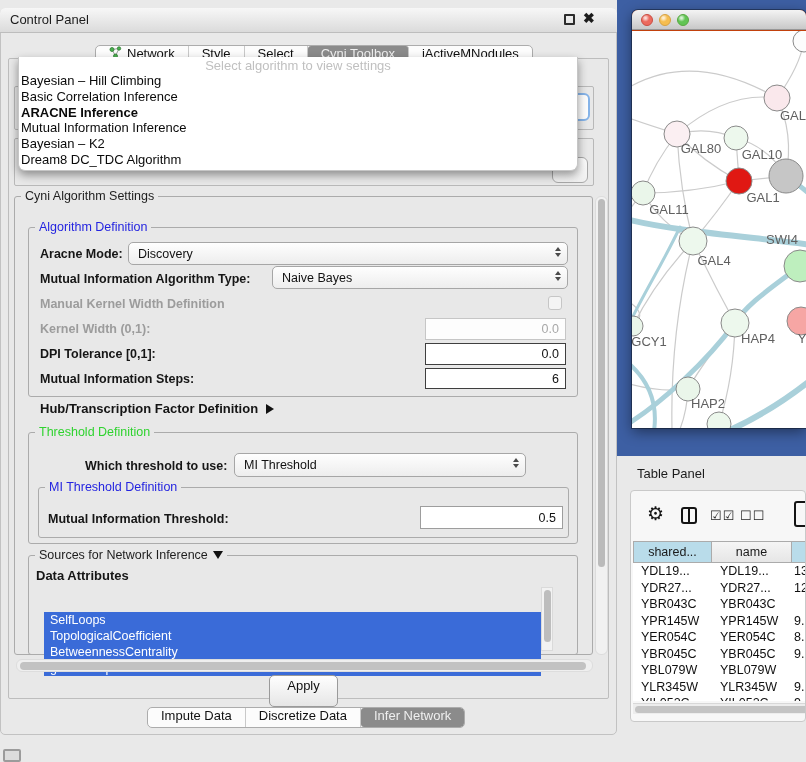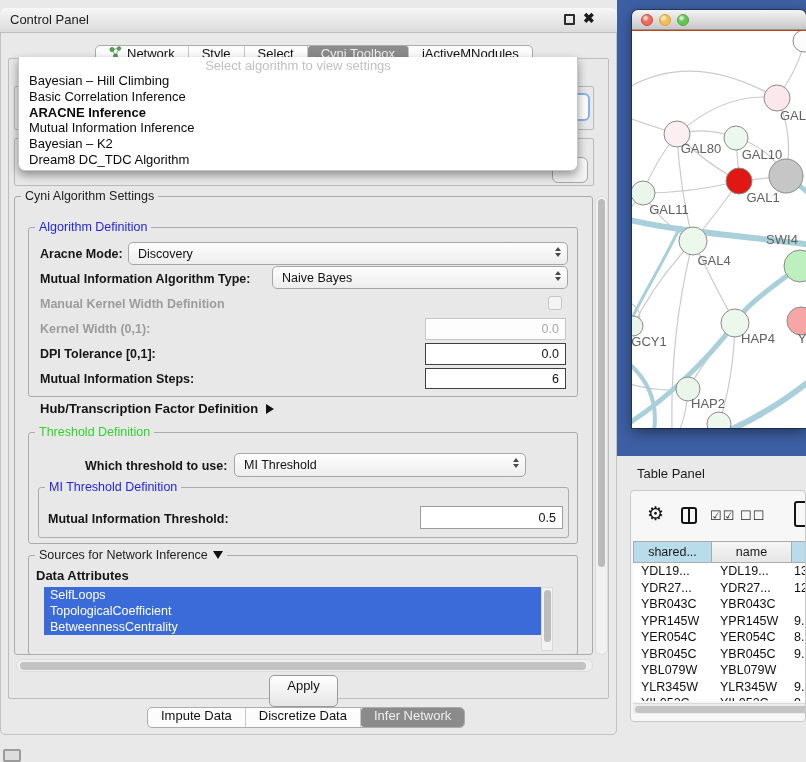--- a/index.html
+++ b/index.html
@@ -31,21 +31,21 @@
   
   .frag{position:absolute;z-index:5}
   .frag-group1{left:14px;top:86px;width:580px;height:44px;border:1px solid #B8B8B8;border-radius:2px}
   .frag-combo-focus{left:556px;top:93px;width:34px;height:28px;border:2px solid #85B3E8;border-radius:6px;background:#FDFDFD}
   .frag-group2{left:14px;top:138px;width:580px;height:48px;border:1px solid #B8B8B8;border-radius:2px}
   .frag-combo2{left:552px;top:157px;width:36px;height:26px;border:1px solid #A8A8A8;border-radius:6px;background:linear-gradient(#FDFDFD,#EFEFEF)}
 
   
   .popup{position:absolute;left:18px;top:57px;width:560px;height:114px;background:#FFFFFF;border:1px solid #C6C6C6;border-top:none;border-radius:0 0 7px 7px;box-shadow:0 4px 10px rgba(0,0,0,.4);z-index:50;padding-top:1px}
   .popup-placeholder{text-align:center;color:#C0C0C0;font-size:13px;height:15px;line-height:15px}
-  .algo-item{font-size:13px;color:#0a0a0a;height:15.8px;line-height:15.8px;padding-left:10px;white-space:nowrap}
+  .algo-item{font-size:13px;color:#0a0a0a;height:15.8px;line-height:15.8px;padding-left:2px;white-space:nowrap}
   .algo-item.bold{font-weight:bold}
 
   
   .grp{position:absolute;border:1px solid #ABABAB;border-radius:3px}
   .grp-legend{position:absolute;top:-8px;left:6px;background:#E8E8E8;padding:0 4px;font-size:12.5px;color:#1e1e1e;white-space:nowrap;display:flex;align-items:center;gap:5px}
   .grp-legend.blue{color:#2424E0}
   .grp-legend.green{color:#2FD32F}
 
   .flabel{position:absolute;font-size:12.5px;font-weight:bold;color:#161616;white-space:nowrap}
   .flabel.disabled{color:#9C9C9C}
@@ -60,21 +60,21 @@
   .tinput{position:absolute;height:22px;border:1px solid #9d9d9d;background:#FFFFFF;font-size:12.5px;color:#111;text-align:right;padding:0 6px;font-family:"Liberation Sans",sans-serif}
   .tinput.dark{border:1px solid #3f3f3f}
   .tinput.disabled{border:1px solid #C6C6C6;color:#A8A8A8;background:#FDFDFD}
   .chk-disabled{position:absolute;width:14px;height:14px;border:1px solid #C6C6C6;border-radius:3px;background:#F4F4F4}
 
   .collapse-row{position:absolute;font-size:13px;font-weight:bold;color:#141414;display:flex;align-items:center;gap:8px}
   .tri-right{width:0;height:0;border-left:8px solid #111;border-top:5.5px solid transparent;border-bottom:5.5px solid transparent}
   .tri-down{width:0;height:0;border-top:8px solid #111;border-left:5.5px solid transparent;border-right:5.5px solid transparent}
 
   
-  .attr-list{position:absolute;left:44px;top:587px;width:497px;height:48px;background:#4d7c0f;overflow:hidden}
+  .attr-list{position:absolute;left:44px;top:612px;width:497px;height:64px;background:#4d7c0f;overflow:hidden}
   .attr-item{height:16px;line-height:16px;font-size:12.5px;color:#FFFFFF;background:#3A6BD8;padding-left:6px}
   .attr-scroll{position:absolute;left:541px;top:587px;width:12px;height:64px;background:#F2F2F2;border:1px solid #DADADA}
   .attr-thumb{position:absolute;left:1.5px;top:2px;width:7px;height:52px;background:#BDBDBD;border-radius:4px}
 
   
   .vscroll{position:absolute;left:595px;top:196px;width:13px;height:459px;background:#F1F1F1;border:1px solid #DCDCDC;border-radius:6px}
   .vthumb{position:absolute;left:2px;top:2px;width:7px;height:368px;background:#BBBBBB;border-radius:4px}
   .hscroll{position:absolute;left:16px;top:659px;width:577px;height:13px;background:#EFEFEF;border:1px solid #DDDDDD;border-radius:6px}
   .hthumb{position:absolute;left:3px;top:1.5px;width:566px;height:8px;background:#C2C2C2;border-radius:4px}
 

